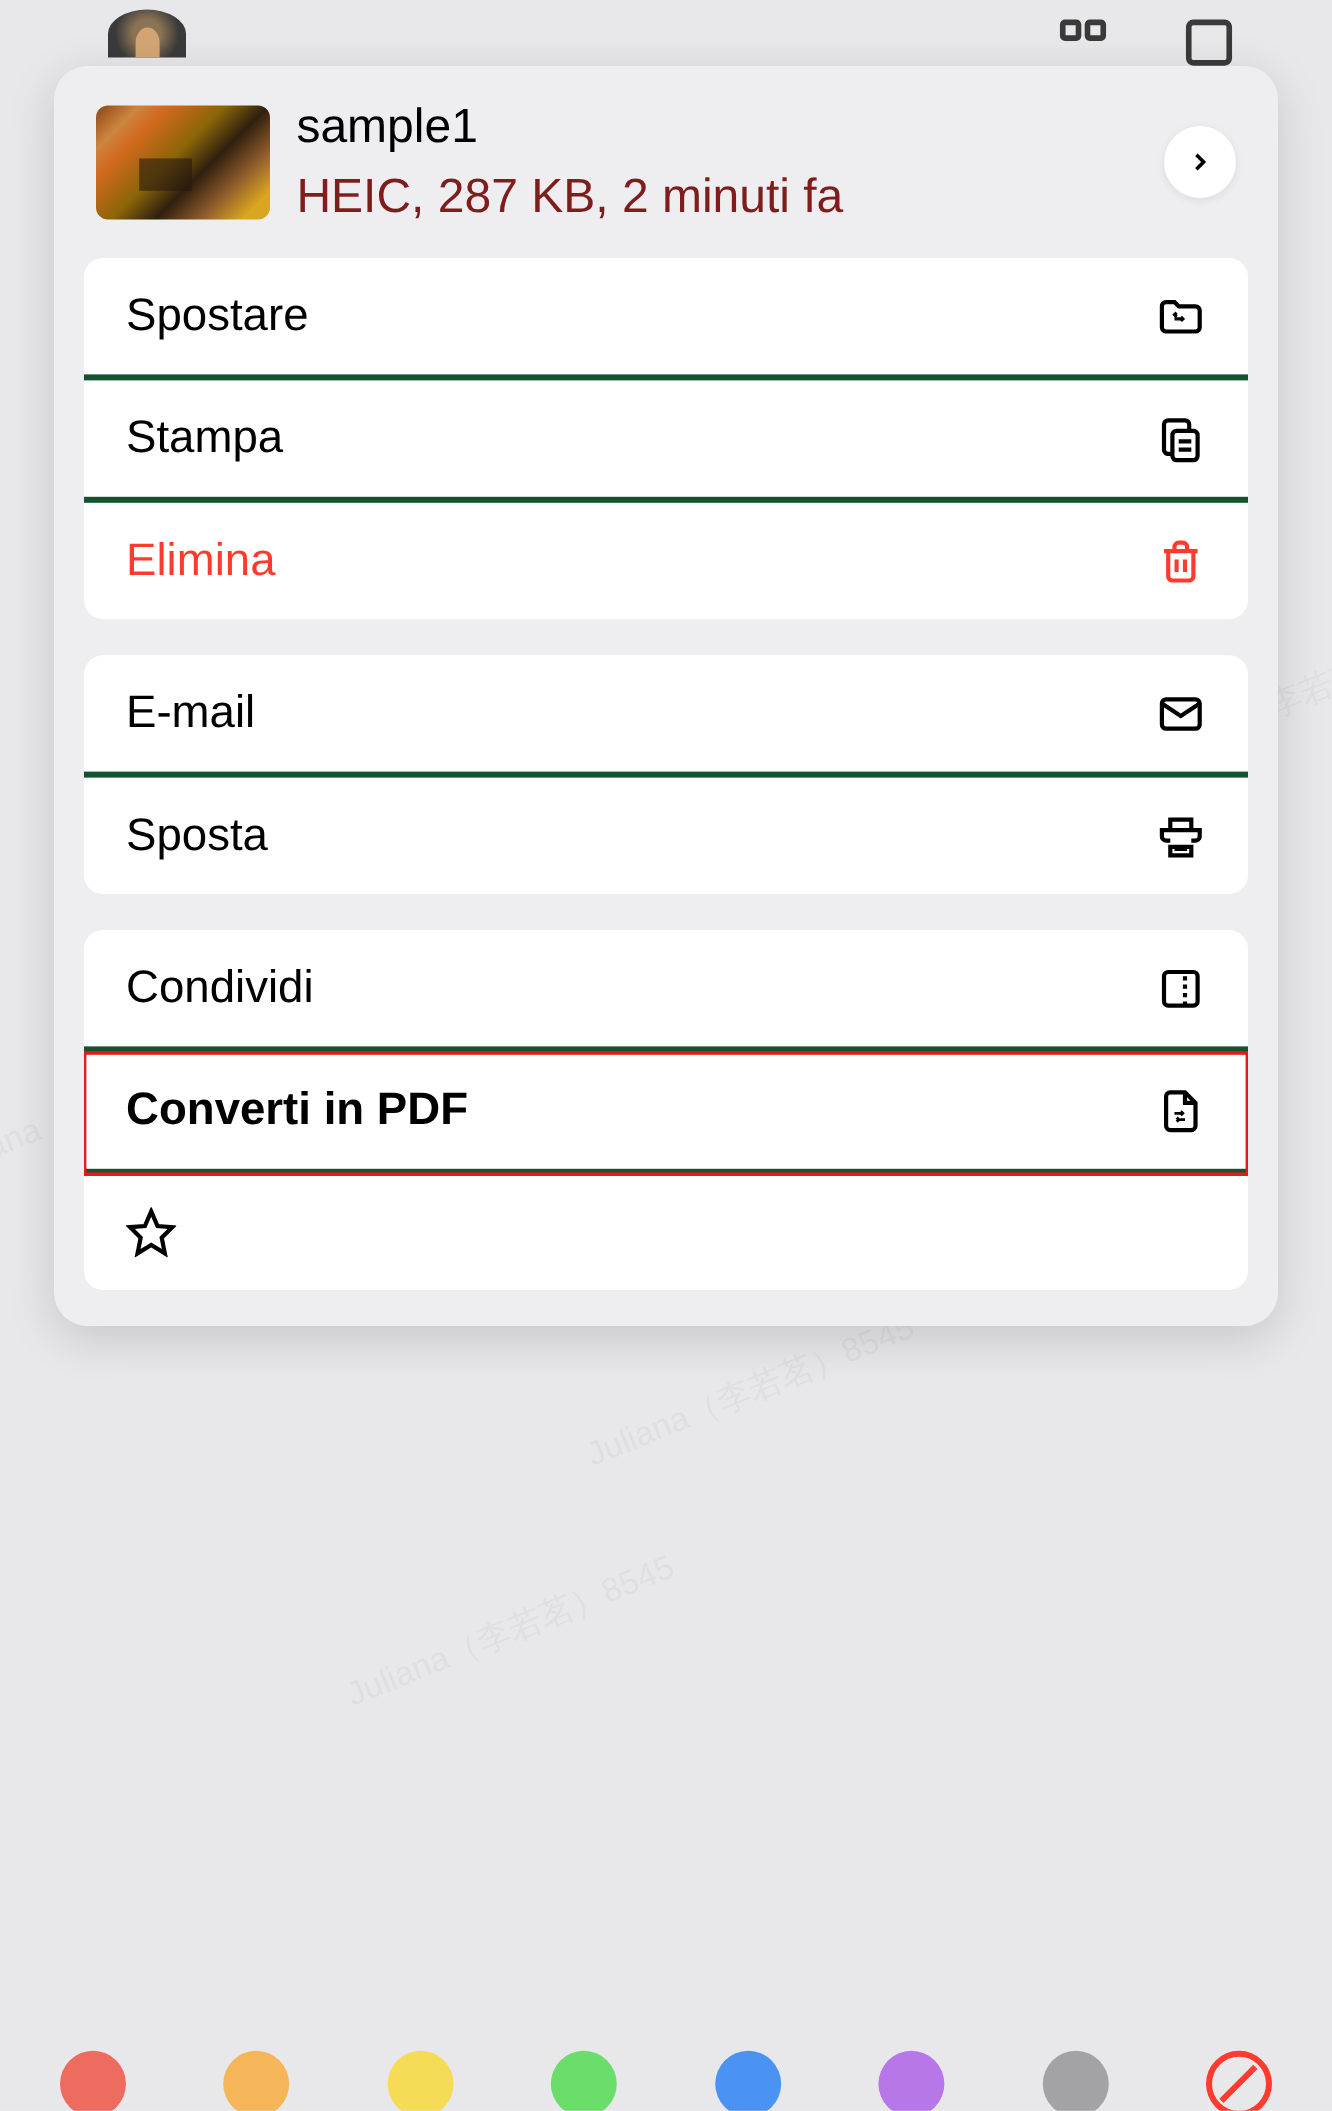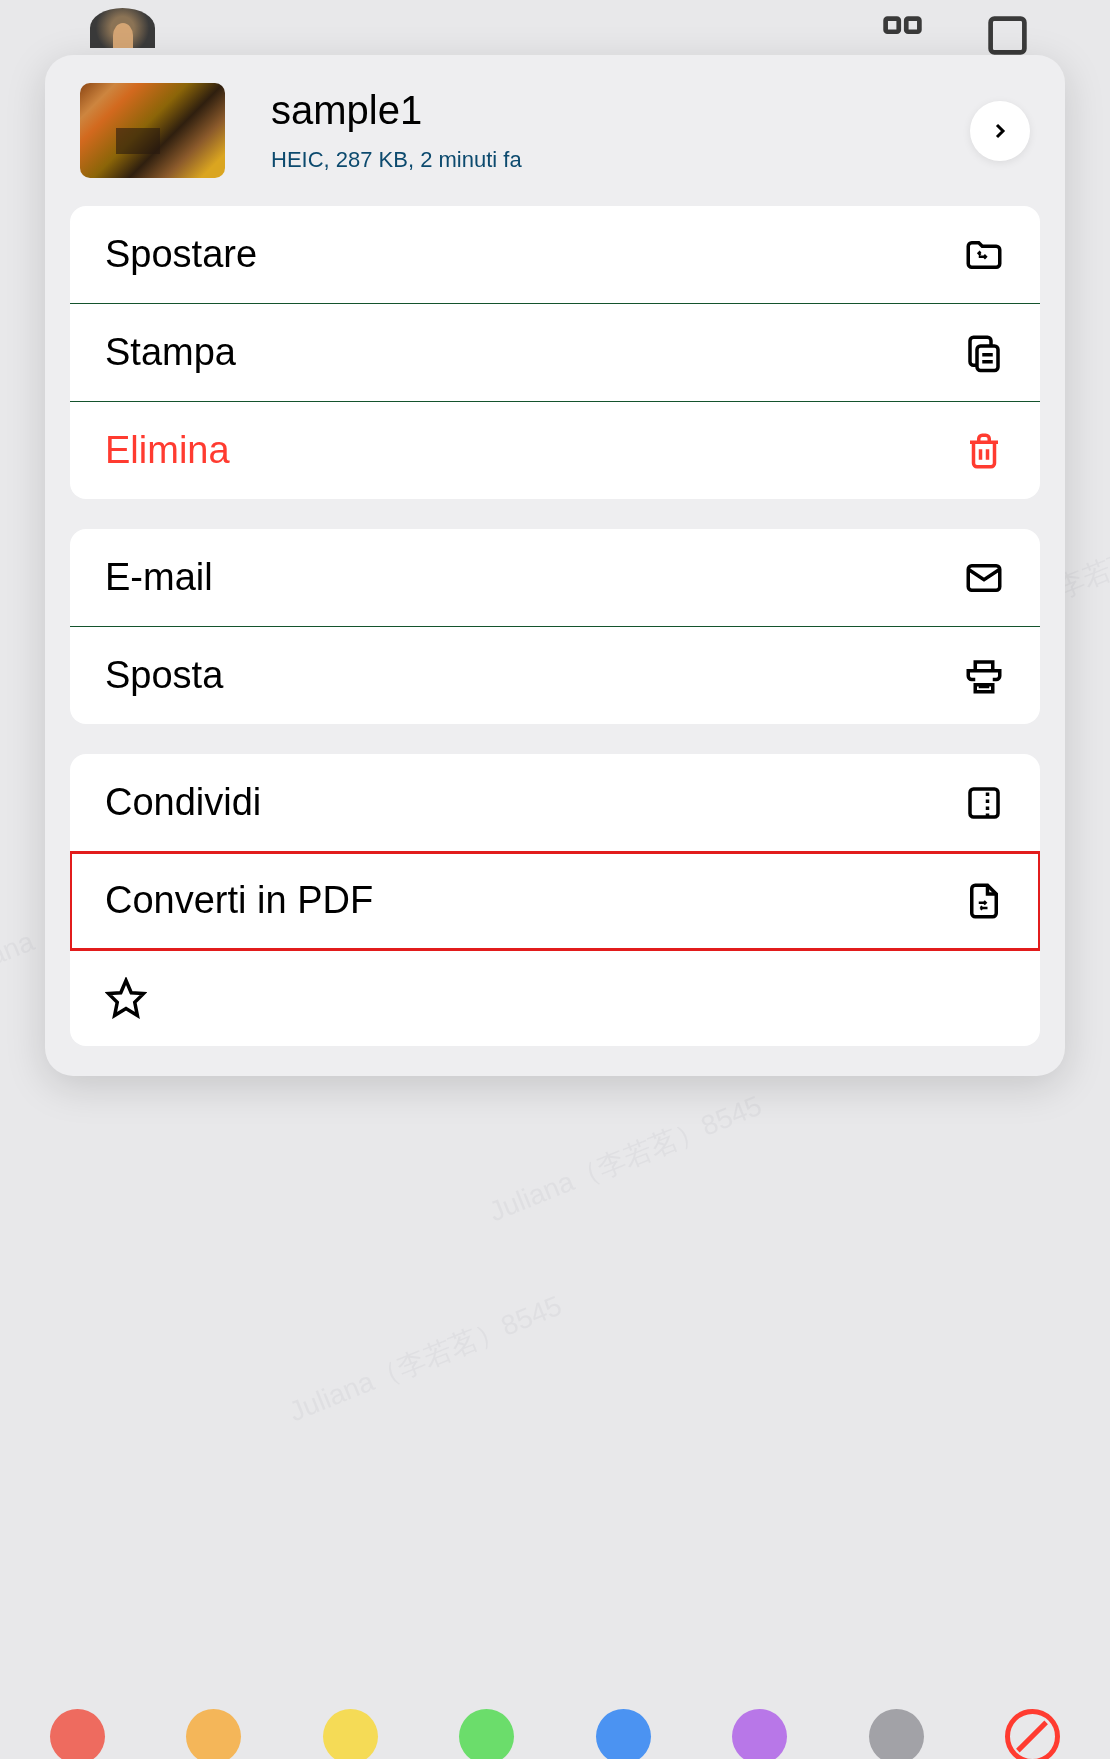--- a/index.html
+++ b/index.html
@@ -57,21 +57,21 @@
       right: 45px;
       background: #eeeef0;
       border-radius: 28px;
       padding: 0;
       box-shadow: 0 10px 40px rgba(0,0,0,0.15);
     }
     .file-header {
       display: flex;
       align-items: center;
       padding: 28px 35px 28px 35px;
-      gap: 46px;
+      gap: 22px;
     }
     .thumbnail {
       width: 145px;
       height: 95px;
       border-radius: 10px;
       background: linear-gradient(135deg, #8b4513 0%, #cd853f 15%, #d2691e 25%, #8b6508 45%, #2f1f0f 60%, #8b5a2b 75%, #daa520 90%);
       position: relative;
       flex-shrink: 0;
     }
     .thumbnail::before {
@@ -88,22 +88,22 @@
       display: flex;
       flex-direction: column;
       gap: 14px;
     }
     .file-name {
       font-size: 40px;
       font-weight: 400;
       color: #000;
     }
     .file-meta {
-      font-size: 22px;
-      color: #0c4a6e;
+      font-size: 40px;
+      color: #7f1d1d;
     }
     .detail-button {
       width: 60px;
       height: 60px;
       border-radius: 50%;
       background: #fff;
       display: flex;
       align-items: center;
       justify-content: center;
       box-shadow: 0 2px 8px rgba(0,0,0,0.08);
@@ -116,21 +116,21 @@
       overflow: hidden;
     }
     .section:first-of-type {
       margin-top: 0;
     }
     .menu-item {
       display: flex;
       align-items: center;
       justify-content: space-between;
       padding: 27px 35px;
-      border-bottom: 1px solid #14532d;
+      border-bottom: 5px solid #14532d;
       position: relative;
     }
     .menu-item:last-child {
       border-bottom: none;
       gap: 12px;
     }
     .menu-label {
       font-size: 38px;
       color: #000;
     }
@@ -145,20 +145,21 @@
       align-items: center;
       justify-content: center;
       flex-shrink: 0;
     }
     .menu-icon.danger {
       color: #ff3b30;
     }
     .highlighted {
       outline: 3px solid #e21c1c;
       outline-offset: -2px;
+      font-weight: bold;
     }
     .color-bar {
       position: absolute;
       bottom: 0;
       left: 50px;
       right: 50px;
       height: 70px;
       display: flex;
       justify-content: space-between;
       align-items: center;

